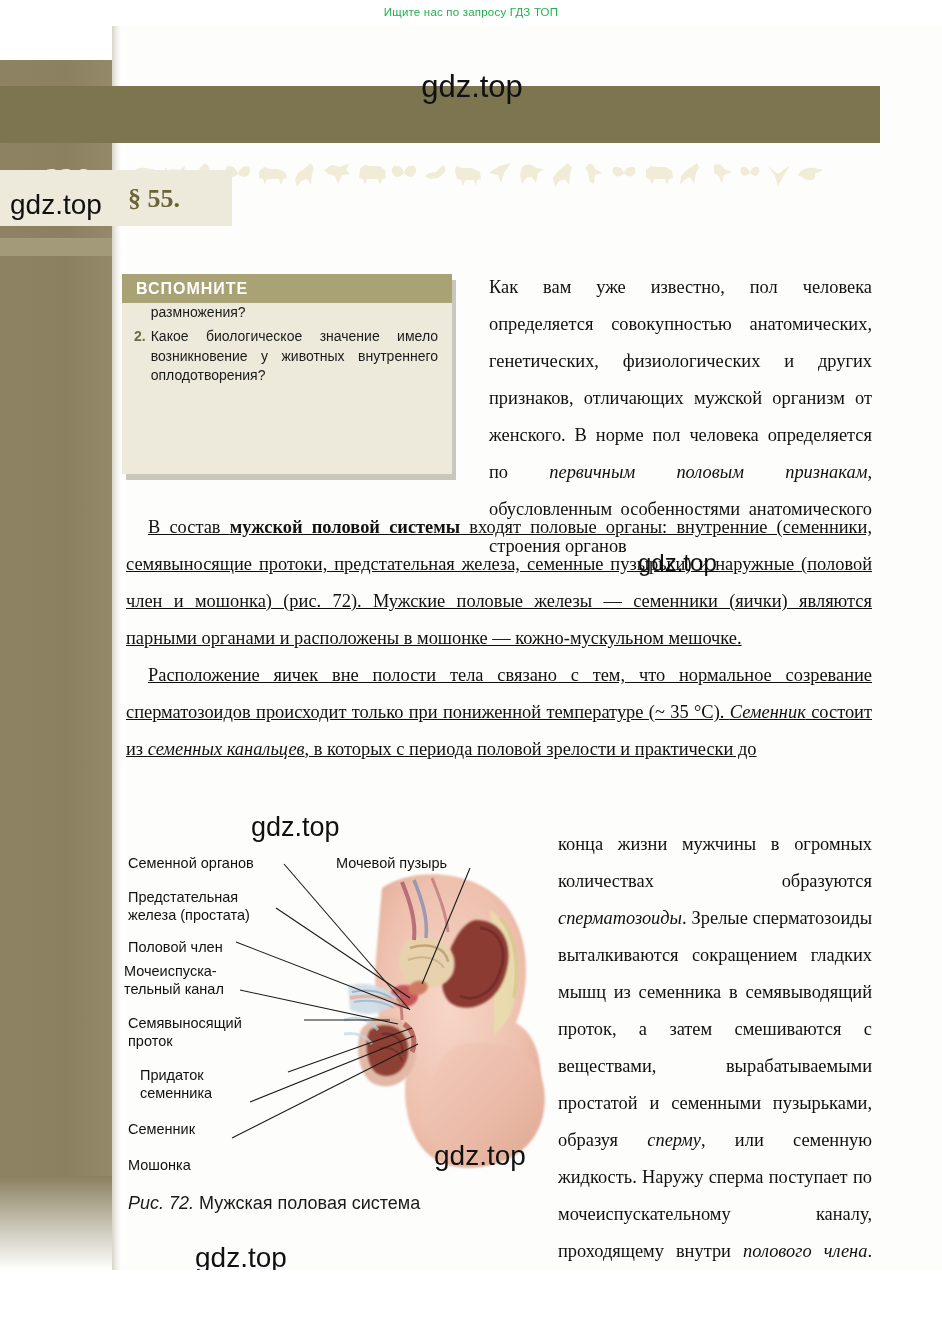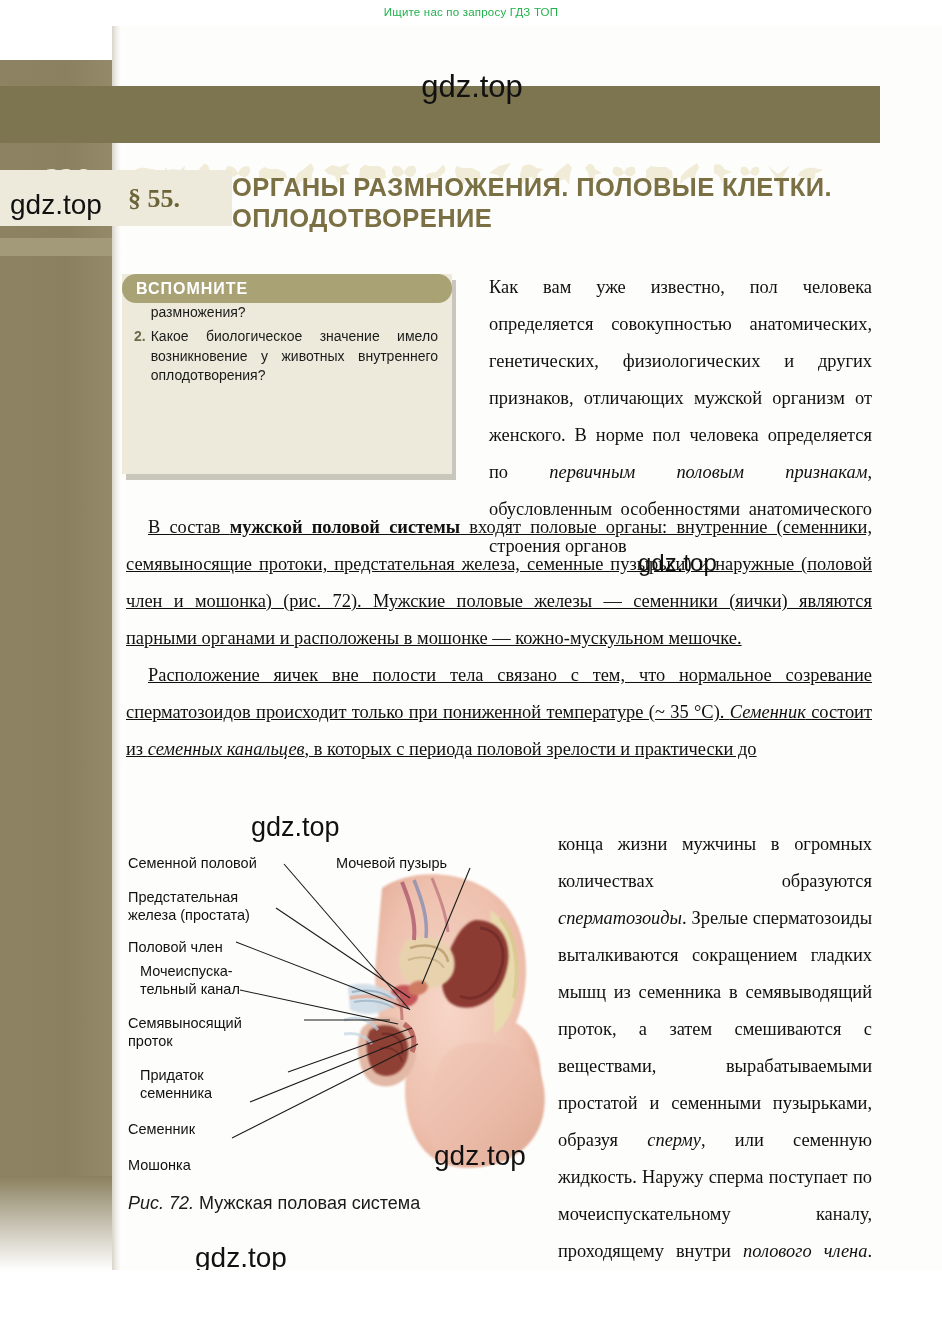--- a/index.html
+++ b/index.html
@@ -97,21 +97,21 @@
     position: absolute; left: 126px; top: 254px; width: 330px; height: 200px;
     background: #c9c7bb;
   }
   .recall {
     position: absolute; left: 122px; top: 248px; width: 330px; height: 200px;
     background: #edeadb;
   }
   .recall-hd {
     position: absolute; left: 0; top: 0; width: 330px; height: 29px;
     background: #a8a275;
-    display: flex; align-items: center; border-radius: 14px;
+    display: flex; align-items: center;
   }
   .recall-hd span {
     margin-left: 14px;
     font-family: "Liberation Sans", sans-serif;
     font-weight: bold; font-size: 16px; color: #ffffff;
     letter-spacing: 1px;
   }
   .recall-body { padding: 9px 14px 0 12px; }
   .recall-item {
     display: flex; margin-bottom: 5px;
@@ -280,21 +280,20 @@
           </svg>
         <svg width="30" height="26" viewBox="0 0 30 26">
             <path fill="#f1ecd8" d="M3 14c3-6 10-8 16-7 3 .5 6 2 9 1-2 3-5 4-8 4 1 3 0 6-3 7-4 1-8-1-10-3-2-1-3-1-4-2z"></path>
           </svg>
       </div>
       <div class="page-number">226</div>
     </div>
 
     <div class="sec-badge"></div>
     <div class="sec-num">§ 55.</div>
-    <div class="sec-title">ОРГАНЫ РАЗМНОЖЕНИЯ. ПОЛОВЫЕ КЛЕТКИ. ОПЛОДОТВОРЕНИЕ</div>
 
     <div class="recall-shadow"></div>
     <div class="recall">
       <div class="recall-hd">
         <span>ВСПОМНИТЕ</span>
       </div>
       <div class="recall-body">
         <div class="recall-item">
           <span class="n">1.</span>
           <span class="t">В чём преимущества полового размножения?</span>
@@ -391,25 +390,25 @@
           <line x1="114" y1="104" x2="287" y2="171"></line>
           <line x1="118" y1="152" x2="276" y2="186"></line>
           <line x1="182" y1="182" x2="268" y2="182"></line>
           <line x1="166" y1="234" x2="290" y2="190"></line>
           <line x1="128" y1="264" x2="292" y2="198"></line>
           <line x1="110" y1="300" x2="296" y2="206"></line>
           <line x1="348" y1="30" x2="300" y2="146"></line>
         </g>
       </svg>
 
-      <div class="lbl" style="left:6px;  top:16px;">Семенной половой</div>
+      <div class="lbl" style="left:6px;  top:16px;">Семенной органов</div>
       <div class="lbl" style="left:6px;  top:50px;">Предстательная
 железа (простата)</div>
       <div class="lbl" style="left:6px;  top:94px;margin-top:6px;">Половой член</div>
-      <div class="lbl" style="left:18px;  top:124px;">Мочеиспуска-
+      <div class="lbl" style="left:2px;  top:124px;">Мочеиспуска-
 тельный канал</div>
       <div class="lbl" style="left:6px;  top:176px;">Семявыносящий
 проток</div>
       <div class="lbl" style="left:18px;  top:228px;">Придаток
 семенника</div>
       <div class="lbl" style="left:6px;  top:282px;">Семенник</div>
       <div class="lbl" style="left:6px;  top:318px;">Мошонка</div>
       <div class="lbl-right" style="left:214px; top:16px;">Мочевой пузырь</div>
 
       <div class="fig-caption">

